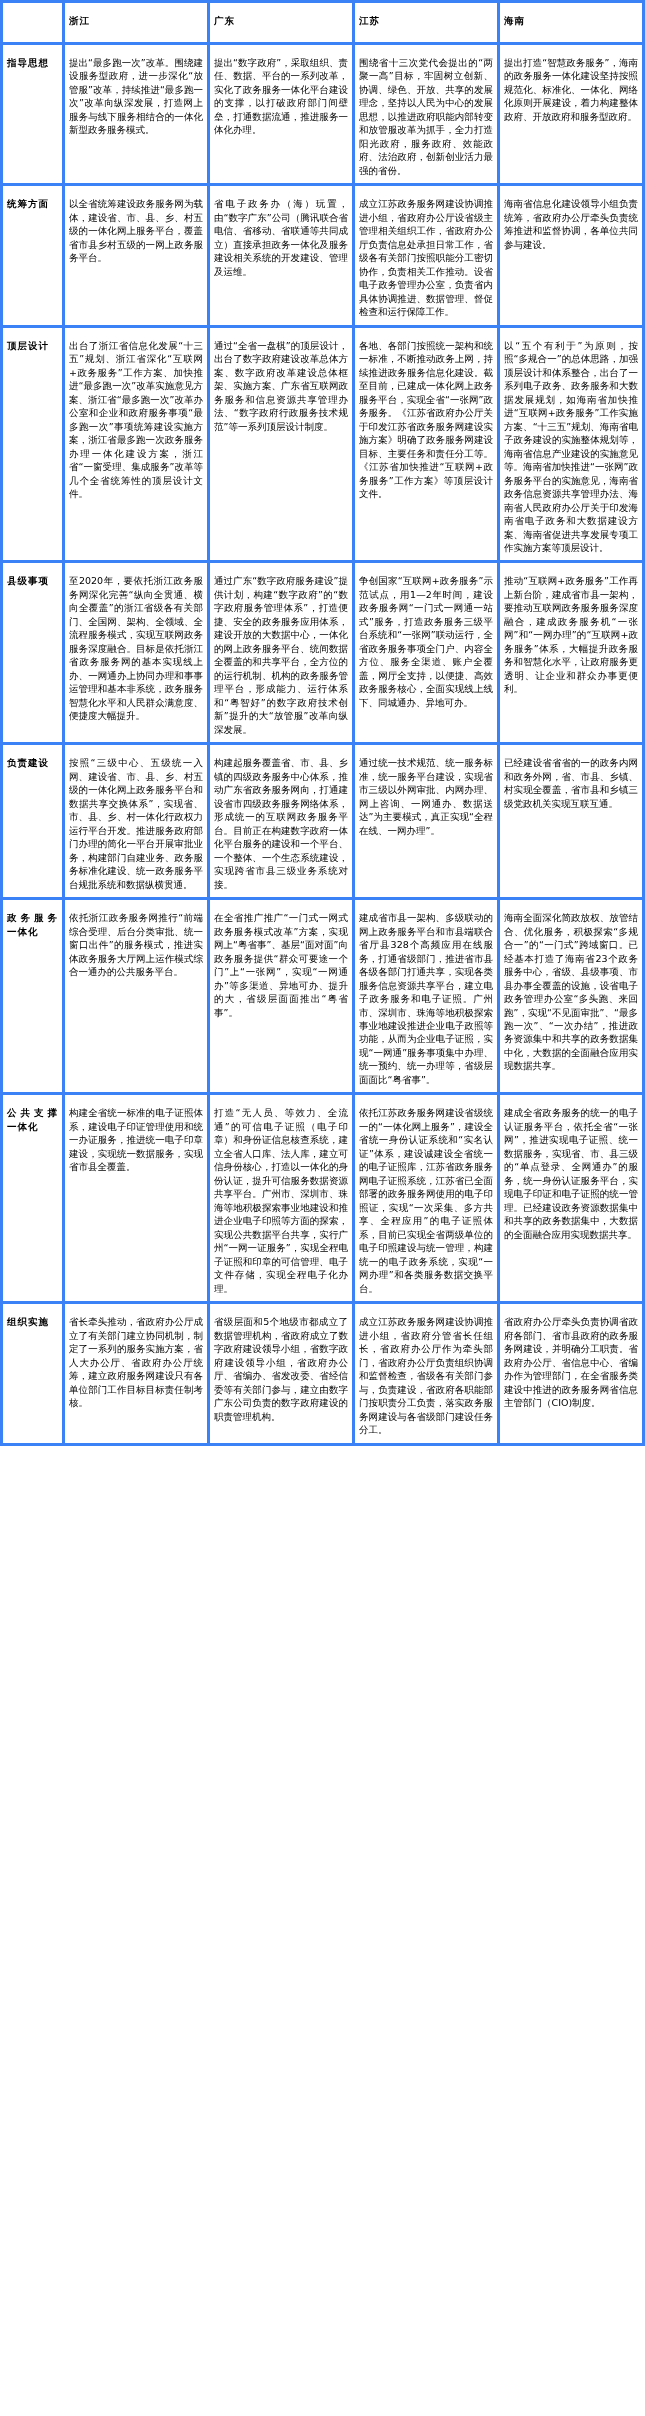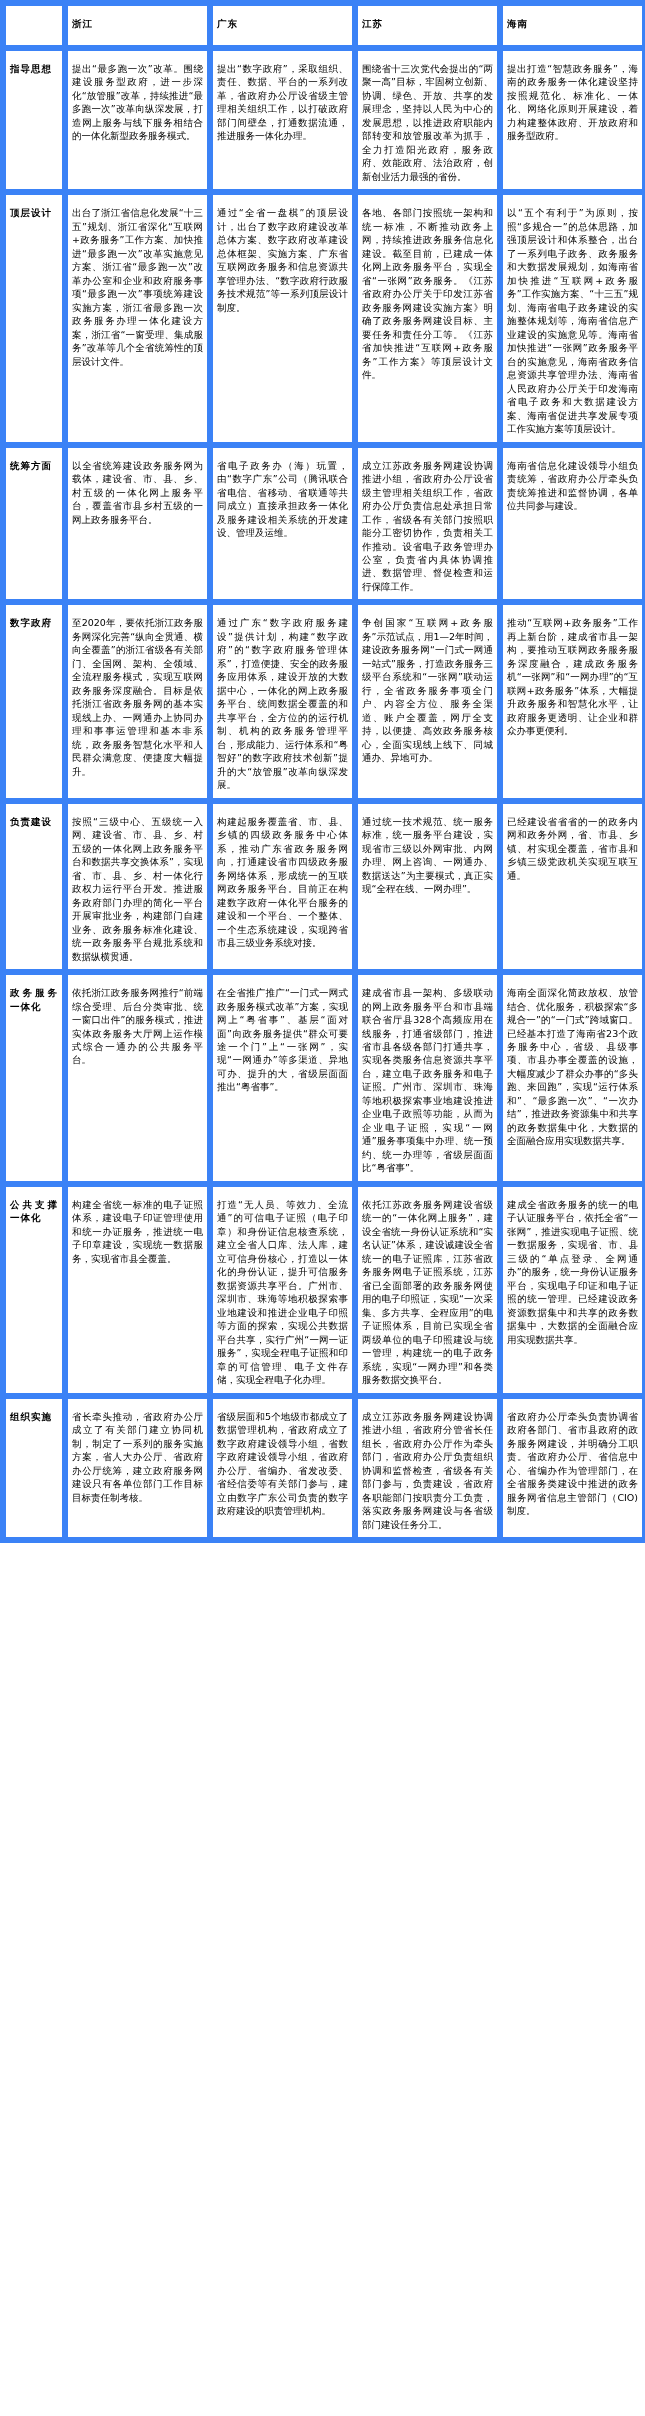--- a/index.html
+++ b/index.html
@@ -11,21 +11,21 @@
     width: 645px;
     font-family: "DejaVu Sans", "Liberation Sans", sans-serif;
     color: #000000;
   }
   table.matrix {
     border-collapse: collapse;
     width: 645px;
     table-layout: fixed;
   }
   table.matrix td, table.matrix th {
-    border: 6px solid #3b82f6;
+    border: 3px solid #3b82f6;
     vertical-align: top;
     padding: 11px 4px 6px 4px;
     font-size: 9.5px;
     line-height: 1.42;
     text-align: justify;
     word-break: break-all;
   }
   col.c-row-label { width: 62px; }
   col.c-col { width: 145px; }
   th.col-head, td.row-head {
@@ -59,58 +59,58 @@
       <th class="col-head">浙江</th>
       <th class="col-head">广东</th>
       <th class="col-head">江苏</th>
       <th class="col-head">海南</th>
     </tr>
   </thead>
   <tbody>
     <tr>
       <td class="row-head">指导思想</td>
       <td>提出“最多跑一次”改革。围绕建设服务型政府，进一步深化“放管服”改革，持续推进“最多跑一次”改革向纵深发展，打造网上服务与线下服务相结合的一体化新型政务服务模式。</td>
-      <td>提出“数字政府”，采取组织、责任、数据、平台的一系列改革，省政府办公厅设省级主管理相关组织工作，以打破政府部门间壁垒，打通数据流通，推进服务一体化办理。</td>
+      <td>提出“数字政府”，采取组织、责任、数据、平台的一系列改革，实化了政务服务一体化平台建设的支撑，以打破政府部门间壁垒，打通数据流通，推进服务一体化办理。</td>
       <td>围绕省十三次党代会提出的“两聚一高”目标，牢固树立创新、协调、绿色、开放、共享的发展理念，坚持以人民为中心的发展思想，以推进政府职能内部转变和放管服改革为抓手，全力打造阳光政府，服务政府、效能政府、法治政府，创新创业活力最强的省份。</td>
       <td>提出打造“智慧政务服务”，海南的政务服务一体化建设坚持按照规范化、标准化、一体化、网络化原则开展建设，着力构建整体政府、开放政府和服务型政府。</td>
+    </tr>
+    <tr>
+      <td class="row-head">统筹方面</td>
+      <td>以全省统筹建设政务服务网为载体，建设省、市、县、乡、村五级的一体化网上服务平台，覆盖省市县乡村五级的一网上政务服务平台。</td>
+      <td>省电子政务办（海）玩置，由“数字广东”公司（腾讯联合省电信、省移动、省联通等共同成立）直接承担政务一体化及服务建设相关系统的开发建设、管理及运维。</td>
+      <td>成立江苏政务服务网建设协调推进小组，省政府办公厅设省级主管理相关组织工作，省政府办公厅负责信息处承担日常工作，省级各有关部门按照职能分工密切协作，负责相关工作推动。设省电子政务管理办公室，负责省内具体协调推进、数据管理、督促检查和运行保障工作。</td>
+      <td>海南省信息化建设领导小组负责统筹，省政府办公厅牵头负责统筹推进和监督协调，各单位共同参与建设。</td>
     </tr>
     <tr>
       <td class="row-head">顶层设计</td>
       <td>出台了浙江省信息化发展“十三五”规划、浙江省深化“互联网+政务服务”工作方案、加快推进“最多跑一次”改革实施意见方案、浙江省“最多跑一次”改革办公室和企业和政府服务事项“最多跑一次”事项统筹建设实施方案，浙江省最多跑一次政务服务办理一体化建设方案，浙江省“一窗受理、集成服务”改革等几个全省统筹性的顶层设计文件。</td>
       <td>通过“全省一盘棋”的顶层设计，出台了数字政府建设改革总体方案、数字政府改革建设总体框架、实施方案、广东省互联网政务服务和信息资源共享管理办法、“数字政府行政服务技术规范”等一系列顶层设计制度。</td>
       <td>各地、各部门按照统一架构和统一标准，不断推动政务上网，持续推进政务服务信息化建设。截至目前，已建成一体化网上政务服务平台，实现全省“一张网”政务服务。《江苏省政府办公厅关于印发江苏省政务服务网建设实施方案》明确了政务服务网建设目标、主要任务和责任分工等。《江苏省加快推进“互联网+政务服务”工作方案》等顶层设计文件。</td>
       <td>以“五个有利于”为原则，按照“多规合一”的总体思路，加强顶层设计和体系整合，出台了一系列电子政务、政务服务和大数据发展规划，如海南省加快推进“互联网+政务服务”工作实施方案、“十三五”规划、海南省电子政务建设的实施整体规划等，海南省信息产业建设的实施意见等。海南省加快推进“一张网”政务服务平台的实施意见，海南省政务信息资源共享管理办法、海南省人民政府办公厅关于印发海南省电子政务和大数据建设方案、海南省促进共享发展专项工作实施方案等顶层设计。</td>
     </tr>
     <tr>
-      <td class="row-head">统筹方面</td>
-      <td>以全省统筹建设政务服务网为载体，建设省、市、县、乡、村五级的一体化网上服务平台，覆盖省市县乡村五级的一网上政务服务平台。</td>
-      <td>省电子政务办（海）玩置，由“数字广东”公司（腾讯联合省电信、省移动、省联通等共同成立）直接承担政务一体化及服务建设相关系统的开发建设、管理及运维。</td>
-      <td>成立江苏政务服务网建设协调推进小组，省政府办公厅设省级主管理相关组织工作，省政府办公厅负责信息处承担日常工作，省级各有关部门按照职能分工密切协作，负责相关工作推动。设省电子政务管理办公室，负责省内具体协调推进、数据管理、督促检查和运行保障工作。</td>
-      <td>海南省信息化建设领导小组负责统筹，省政府办公厅牵头负责统筹推进和监督协调，各单位共同参与建设。</td>
-    </tr>
-    <tr>
-      <td class="row-head">数字政府</td>
+      <td class="row-head">县级事项</td>
       <td>至2020年，要依托浙江政务服务网深化完善“纵向全贯通、横向全覆盖”的浙江省级各有关部门、全国网、架构、全领域、全流程服务模式，实现互联网政务服务深度融合。目标是依托浙江省政务服务网的基本实现线上办、一网通办上协同办理和事事运管理和基本非系统，政务服务智慧化水平和人民群众满意度、便捷度大幅提升。</td>
       <td>通过广东“数字政府服务建设”提供计划，构建“数字政府”的“数字政府服务管理体系”，打造便捷、安全的政务服务应用体系，建设开放的大数据中心，一体化的网上政务服务平台、统间数据全覆盖的和共享平台，全方位的的运行机制、机构的政务服务管理平台，形成能力、运行体系和“粤智好”的数字政府技术创新”提升的大“放管服”改革向纵深发展。</td>
       <td>争创国家“互联网+政务服务”示范试点，用1—2年时间，建设政务服务网“一门式一网通一站式”服务，打造政务服务三级平台系统和“一张网”联动运行，全省政务服务事项全门户、内容全方位、服务全渠道、账户全覆盖，网厅全支持，以便捷、高效政务服务核心，全面实现线上线下、同城通办、异地可办。</td>
       <td>推动“互联网+政务服务”工作再上新台阶，建成省市县一架构，要推动互联网政务服务服务深度融合，建成政务服务机“一张网”和“一网办理”的“互联网+政务服务”体系，大幅提升政务服务和智慧化水平，让政府服务更透明、让企业和群众办事更便利。</td>
     </tr>
     <tr>
       <td class="row-head">负责建设</td>
       <td>按照“三级中心、五级统一入网、建设省、市、县、乡、村五级的一体化网上政务服务平台和数据共享交换体系”，实现省、市、县、乡、村一体化行政权力运行平台开发。推进服务政府部门办理的简化一平台开展审批业务，构建部门自建业务、政务服务标准化建设、统一政务服务平台规批系统和数据纵横贯通。</td>
       <td>构建起服务覆盖省、市、县、乡镇的四级政务服务中心体系，推动广东省政务服务网向，打通建设省市四级政务服务网络体系，形成统一的互联网政务服务平台。目前正在构建数字政府一体化平台服务的建设和一个平台、一个整体、一个生态系统建设，实现跨省市县三级业务系统对接。</td>
       <td>通过统一技术规范、统一服务标准，统一服务平台建设，实现省市三级以外网审批、内网办理、网上咨询、一网通办、数据送达”为主要模式，真正实现“全程在线、一网办理”。</td>
       <td>已经建设省省省的一的政务内网和政务外网，省、市县、乡镇、村实现全覆盖，省市县和乡镇三级党政机关实现互联互通。</td>
     </tr>
     <tr>
       <td class="row-head">政务服务一体化</td>
       <td>依托浙江政务服务网推行“前端综合受理、后台分类审批、统一窗口出件”的服务模式，推进实体政务服务大厅网上运作模式综合一通办的公共服务平台。</td>
       <td>在全省推广推广“一门式一网式政务服务模式改革”方案，实现网上“粤省事”、基层“面对面”向政务服务提供“群众可要途一个门”上“一张网”，实现“一网通办”等多渠道、异地可办、提升的大，省级层面面推出“粤省事”。</td>
       <td>建成省市县一架构、多级联动的网上政务服务平台和市县端联合省厅县328个高频应用在线服务，打通省级部门，推进省市县各级各部门打通共享，实现各类服务信息资源共享平台，建立电子政务服务和电子证照。广州市、深圳市、珠海等地积极探索事业地建设推进企业电子政照等功能，从而为企业电子证照，实现“一网通”服务事项集中办理、统一预约、统一办理等，省级层面面比“粤省事”。</td>
-      <td>海南全面深化简政放权、放管结合、优化服务，积极探索“多规合一”的“一门式”跨域窗口。已经基本打造了海南省23个政务服务中心，省级、县级事项、市县办事全覆盖的设施，大幅度减少了群众办事的“多头跑、来回跑”，实现“运行体系和”、“最多跑一次”、“一次办结”，推进政务资源集中和共享的政务数据集中化，大数据的全面融合应用实现数据共享。</td>
+      <td>海南全面深化简政放权、放管结合、优化服务，积极探索“多规合一”的“一门式”跨域窗口。已经基本打造了海南省23个政务服务中心，省级、县级事项、市县办事全覆盖的设施，设省电子政务管理办公室“多头跑、来回跑”，实现“不见面审批”、“最多跑一次”、“一次办结”，推进政务资源集中和共享的政务数据集中化，大数据的全面融合应用实现数据共享。</td>
     </tr>
     <tr>
       <td class="row-head">公共支撑一体化</td>
       <td>构建全省统一标准的电子证照体系，建设电子印证管理使用和统一办证服务，推进统一电子印章建设，实现统一数据服务，实现省市县全覆盖。</td>
       <td>打造“无人员、等效力、全流通”的可信电子证照（电子印章）和身份证信息核查系统，建立全省人口库、法人库，建立可信身份核心，打造以一体化的身份认证，提升可信服务数据资源共享平台。广州市、深圳市、珠海等地积极探索事业地建设和推进企业电子印照等方面的探索，实现公共数据平台共享，实行广州“一网一证服务”，实现全程电子证照和印章的可信管理、电子文件存储，实现全程电子化办理。</td>
       <td>依托江苏政务服务网建设省级统一的“一体化网上服务”，建设全省统一身份认证系统和“实名认证”体系，建设诚建设全省统一的电子证照库，江苏省政务服务网电子证照系统，江苏省已全面部署的政务服务网使用的电子印照证，实现“一次采集、多方共享、全程应用”的电子证照体系，目前已实现全省两级单位的电子印照建设与统一管理，构建统一的电子政务系统，实现“一网办理”和各类服务数据交换平台。</td>
       <td>建成全省政务服务的统一的电子认证服务平台，依托全省“一张网”，推进实现电子证照、统一数据服务，实现省、市、县三级的“单点登录、全网通办”的服务，统一身份认证服务平台，实现电子印证和电子证照的统一管理。已经建设政务资源数据集中和共享的政务数据集中，大数据的全面融合应用实现数据共享。</td>
     </tr>
     <tr>
       <td class="row-head">组织实施</td>

